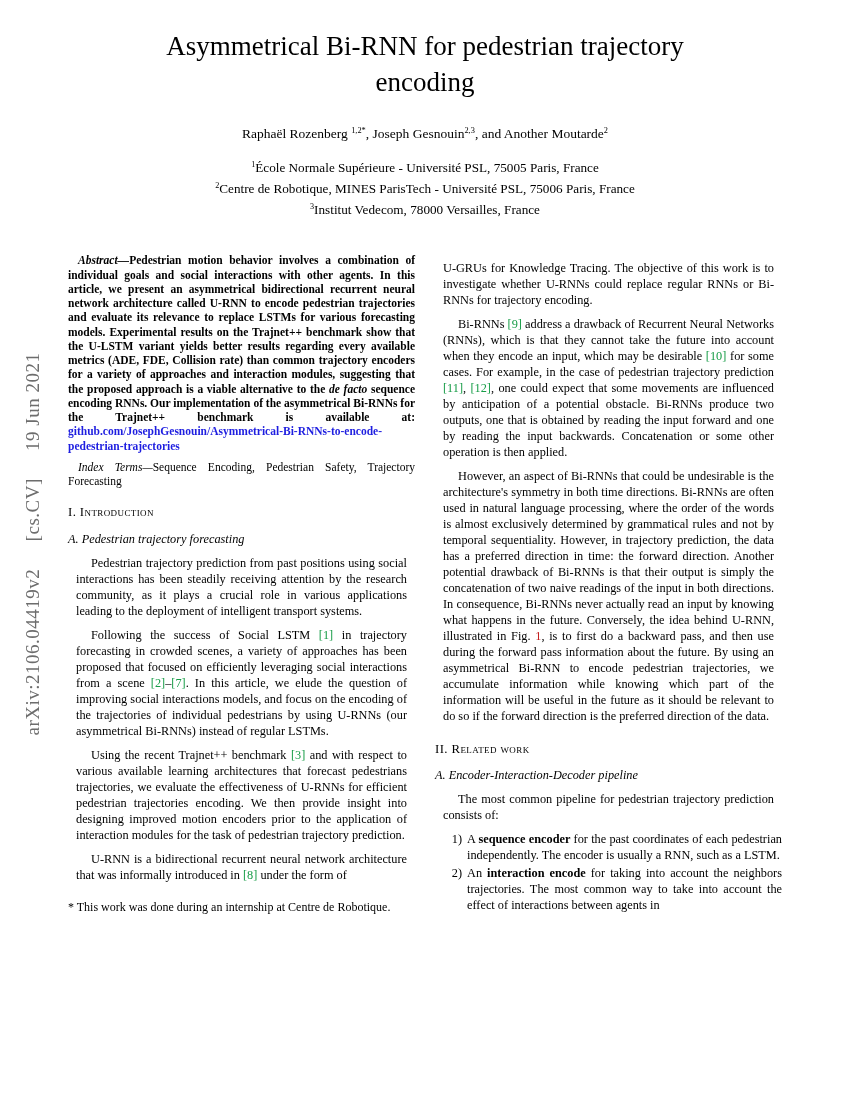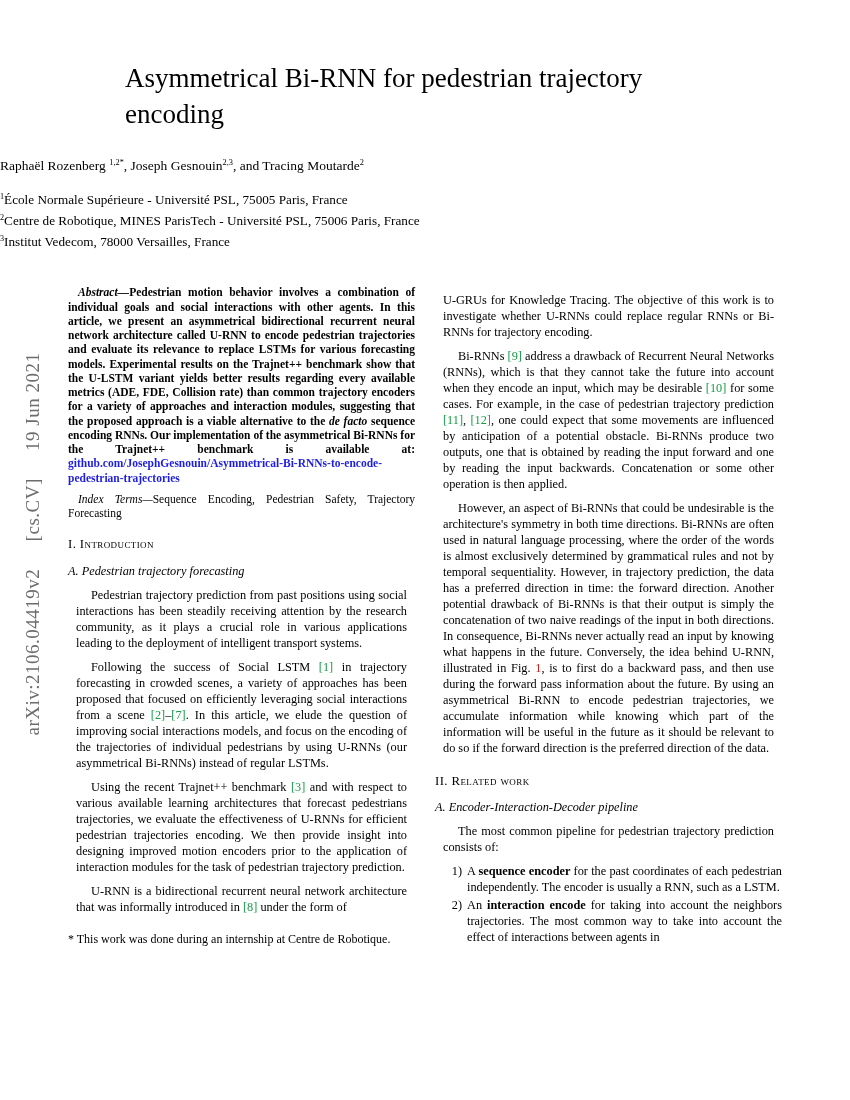--- a/index.html
+++ b/index.html
@@ -21,21 +21,21 @@
     text-align:center;
     transform:rotate(-90deg);
     transform-origin:center;
     color:#6d6d6d;
     font-size:19px;
     letter-spacing:0.5px;
     white-space:nowrap;
   }
   .watermark span { margin:0 11px; }
 
-  .header { text-align:left; padding-top:60px; }
+  .header { text-align:center; padding-top:28px; }
   .title {
     font-size:27px; font-weight:400; line-height:1.35;
     max-width:600px; margin:0 auto;
   }
   .authors { margin-top:25px; font-size:13.5px; }
   .affils { margin-top:15px; font-size:13.2px; line-height:1.6; }
 
   sup { font-size:0.62em; vertical-align:super; line-height:0; }
 
   .cols {
@@ -90,21 +90,21 @@
 <div class="page">
 
   <div class="watermark">
     <span>arXiv:2106.04419v2</span>
     <span>[cs.CV]</span>
     <span>19 Jun 2021</span>
   </div>
 
   <div class="header">
     <h1 class="title">Asymmetrical Bi-RNN for pedestrian trajectory encoding</h1>
-    <div class="authors"><span>Raphaël Rozenberg </span><sup>1,2*</sup><span>, Joseph Gesnouin</span><sup>2,3</sup><span>, and Tracing Moutarde</span><sup>2</sup></div>
+    <div class="authors"><span>Raphaël Rozenberg </span><sup>1,2*</sup><span>, Joseph Gesnouin</span><sup>2,3</sup><span>, and Another Moutarde</span><sup>2</sup></div>
     <div class="affils">
       <div><sup>1</sup><span>École Normale Supérieure - Université PSL, 75005 Paris, France</span></div>
       <div><sup>2</sup><span>Centre de Robotique, MINES ParisTech - Université PSL, 75006 Paris, France</span></div>
       <div><sup>3</sup><span>Institut Vedecom, 78000 Versailles, France</span></div>
     </div>
   </div>
 
   <div class="cols">
 
     <div class="col">

